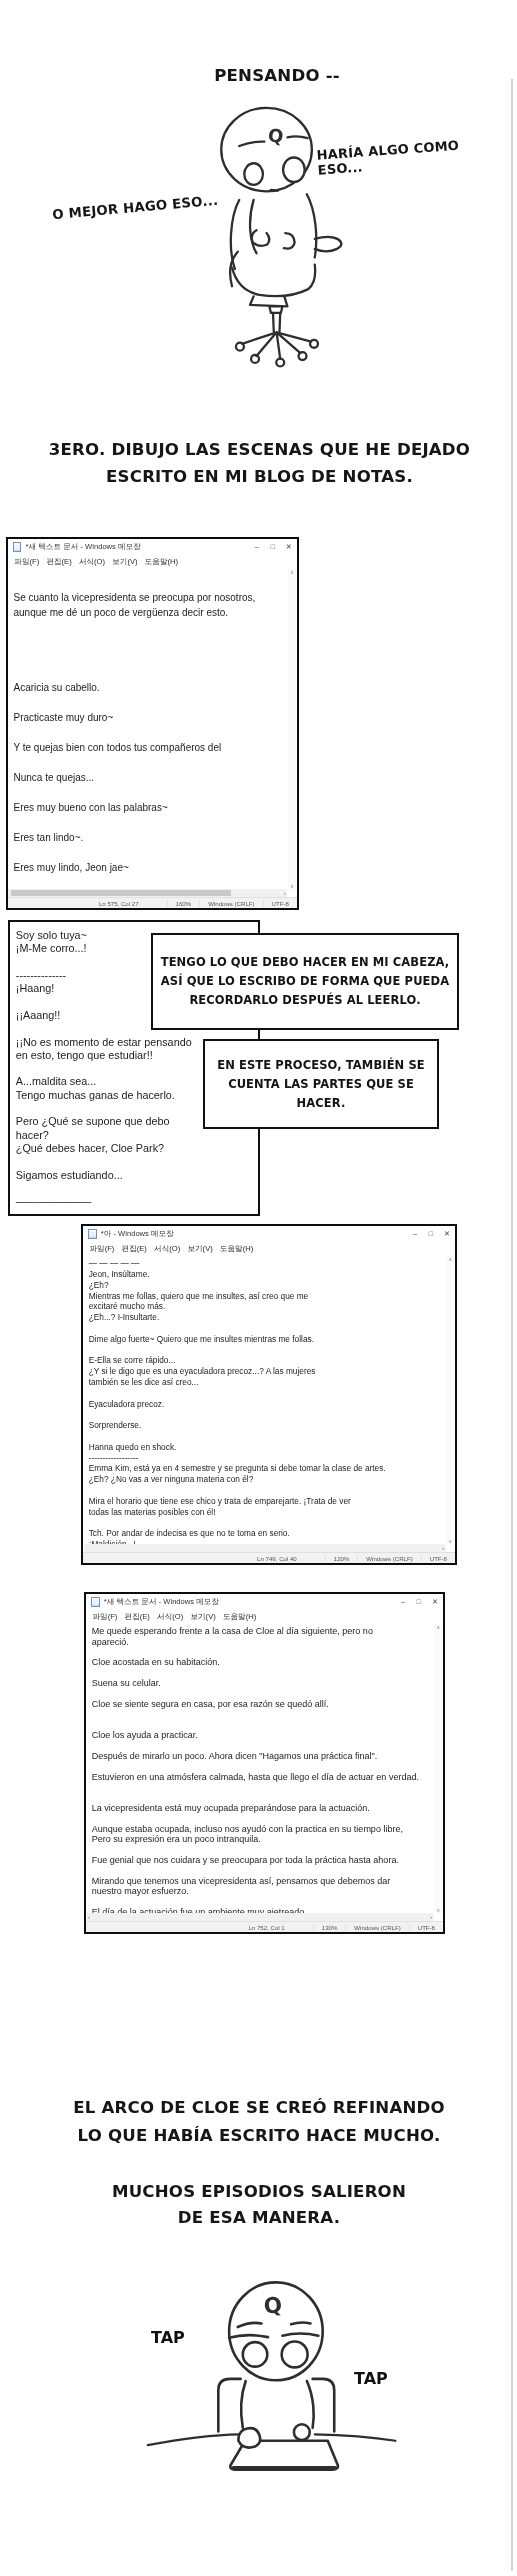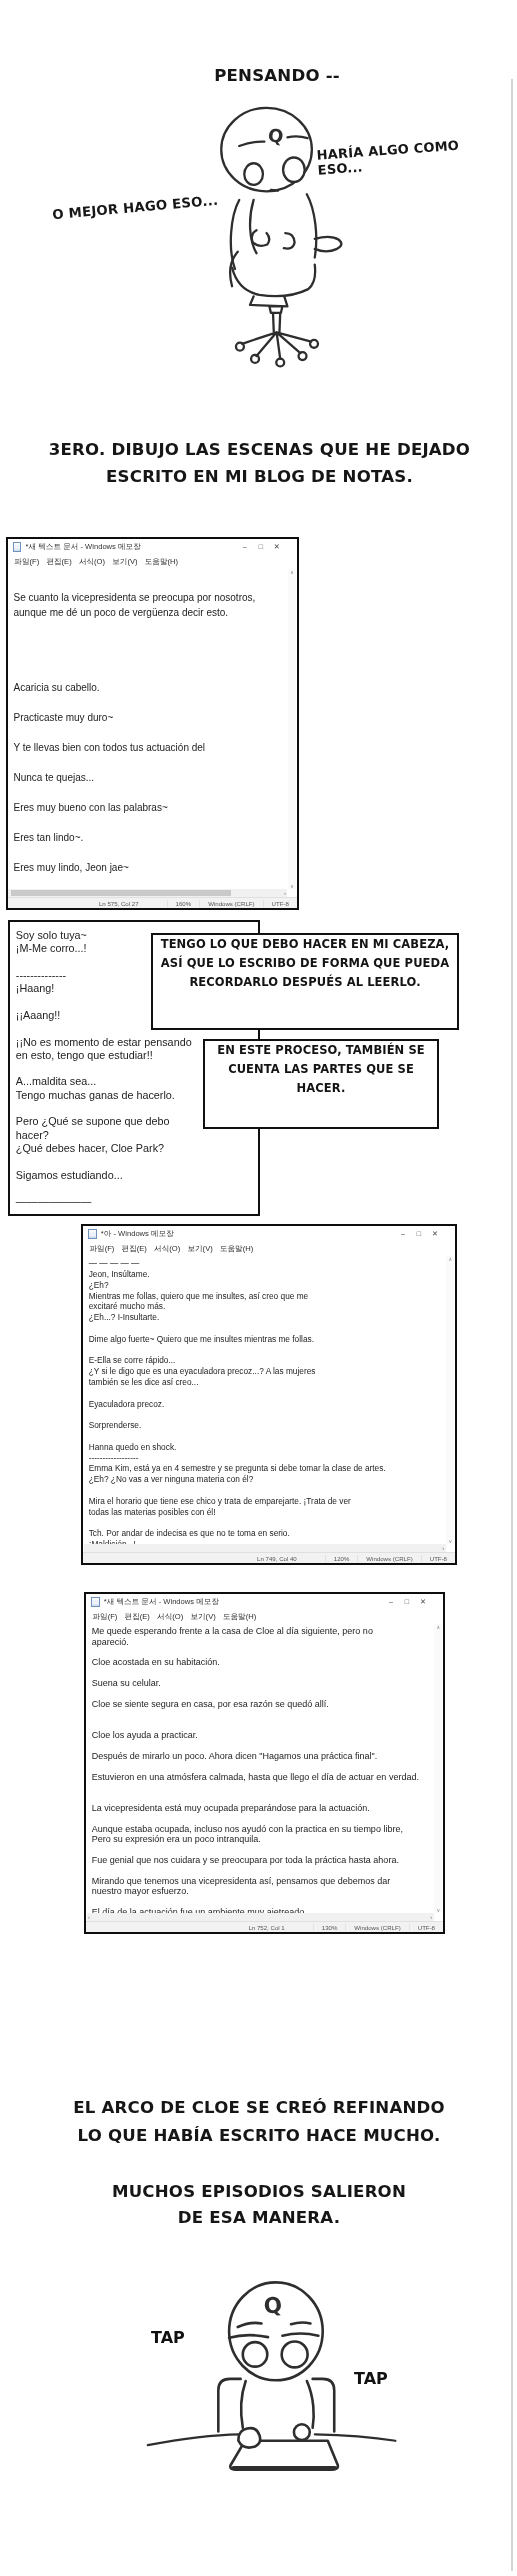--- a/index.html
+++ b/index.html
@@ -16,34 +16,34 @@
   .step3{left:29px;top:436px;width:461px;font-size:16.6px;line-height:27px;}
   .outro1{left:0;top:1992px;width:518px;font-size:16.6px;line-height:27px;}
   .outro2{left:0;top:2094px;width:518px;font-size:16.6px;line-height:28px;}
   .outro3{left:0;top:2179px;width:518px;font-size:16.6px;line-height:26px;}
   .tap{position:absolute;font-family:"DejaVu Sans",sans-serif;font-weight:700;font-size:16px;color:#111;}
   .tap-left{left:151px;top:2328px;}
   .tap-right{left:354px;top:2369px;}
 
   
   .speech{position:absolute;background:#fff;border:2.9px solid #101010;z-index:3;
-          display:flex;flex-direction:column;
+          display:flex;flex-direction:column;justify-content:center;
           font-family:"DejaVu Sans",sans-serif;font-weight:700;font-size:11.5px;
           line-height:19px;color:#141414;text-align:center;letter-spacing:0.1px;}
   .speech1{left:151px;top:933px;width:304px;height:93px;}
   .speech2{left:203px;top:1039px;width:232px;height:86px;}
 
   
   .notebox{position:absolute;left:8px;top:920px;width:238px;height:285px;background:#fff;
            border:2.2px solid #101010;z-index:1;padding:7.2px 4.3px 0 5.8px;
            font-size:10.8px;line-height:13.3px;color:#222;overflow:hidden;}
 
   
   .np-window{position:absolute;background:#fff;border:2.2px solid #0d0d0d;z-index:2;}
-  .np-titlebar{position:absolute;top:0;left:0;right:12px;height:16px;display:flex;align-items:center;
+  .np-titlebar{position:absolute;top:0;left:0;right:0;height:16px;display:flex;align-items:center;
                background:#fff;font-size:7.6px;color:#333;padding-left:5px;box-sizing:border-box;}
   .np-icon{width:6.5px;height:8.6px;background:#eef3fa;border:0.7px solid #6f93bd;margin-right:4.3px;
            box-shadow:inset 0 1.4px 0 #fff, inset 0 -1.4px 0 #cfdcee;}
   .np-title{white-space:nowrap;overflow:hidden;}
   .np-controls{margin-left:auto;display:flex;height:100%;}
   .np-btn{width:16px;text-align:center;font-size:7.2px;color:#444;line-height:16px;}
   .np-menubar{position:absolute;top:16px;left:0;right:0;height:14.4px;display:flex;gap:7.2px;
               padding-left:6.5px;align-items:center;font-size:7.6px;color:#2a2a2a;box-sizing:border-box;}
   .np-content{position:absolute;left:0.7px;right:9.4px;top:30px;bottom:19.4px;overflow:hidden;
               color:#1d1d1d;padding:5.8px 0 0 5px;}
@@ -142,21 +142,21 @@
         <div class="np-line">Se cuanto la vicepresidenta se preocupa por nosotros,</div>
         <div class="np-line">aunque me dé un poco de vergüenza decir esto.</div>
         <div class="np-line">&nbsp;</div>
         <div class="np-line">&nbsp;</div>
         <div class="np-line">&nbsp;</div>
         <div class="np-line">&nbsp;</div>
         <div class="np-line">Acaricia su cabello.</div>
         <div class="np-line">&nbsp;</div>
         <div class="np-line">Practicaste muy duro~</div>
         <div class="np-line">&nbsp;</div>
-        <div class="np-line">Y te llevas bien con todos tus actuación del</div>
+        <div class="np-line">Y te quejas bien con todos tus compañeros del</div>
         <div class="np-line">&nbsp;</div>
         <div class="np-line">Nunca te quejas...</div>
         <div class="np-line">&nbsp;</div>
         <div class="np-line">Eres muy bueno con las palabras~</div>
         <div class="np-line">&nbsp;</div>
         <div class="np-line">Eres tan lindo~.</div>
         <div class="np-line">&nbsp;</div>
         <div class="np-line">Eres muy lindo, Jeon jae~</div>
       </div>
     <div class="np-vscroll">

